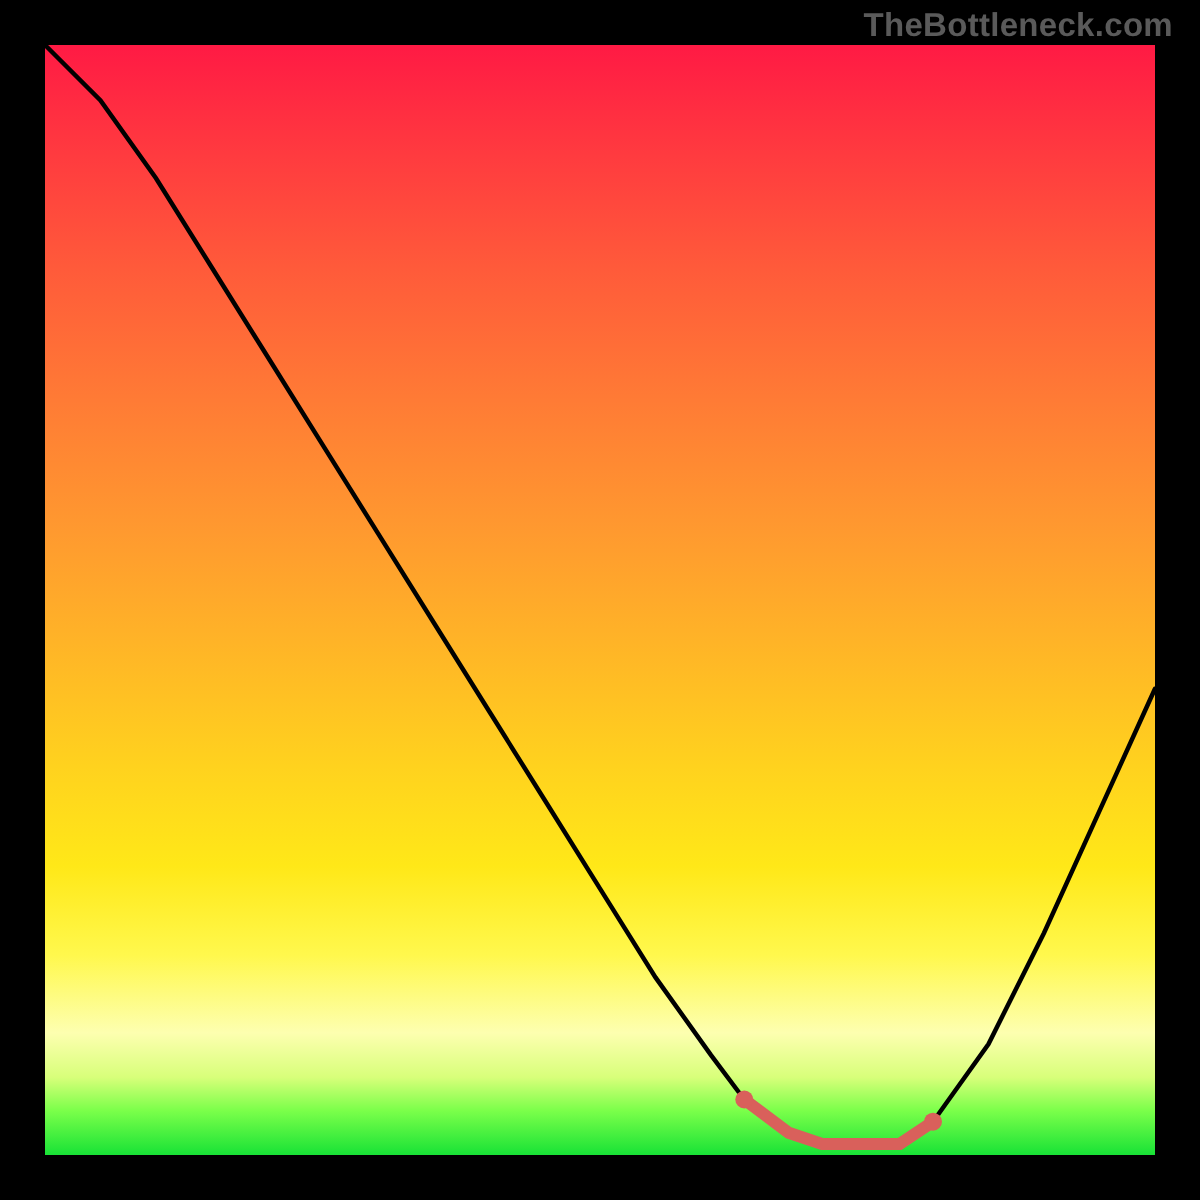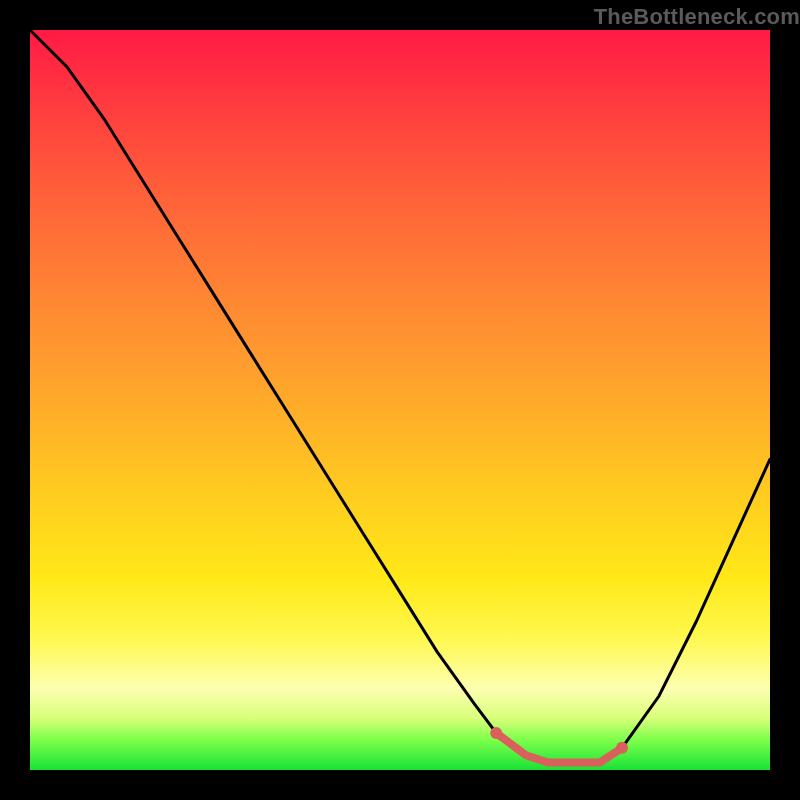--- a/index.html
+++ b/index.html
@@ -13,21 +13,21 @@
   }
   .frame {
     position: relative;
     width: 800px;
     height: 800px;
     background: #000;
   }
   .watermark {
     position: absolute;
     top: 4px;
-    right: 0;
+    right: 18px;
     color: #5a5a5a;
     font-size: 22px;
     font-weight: 600;
     letter-spacing: 0.2px;
     z-index: 20;
   }
   .plot-area {
     position: absolute;
     left: 30px;
     top: 30px;

